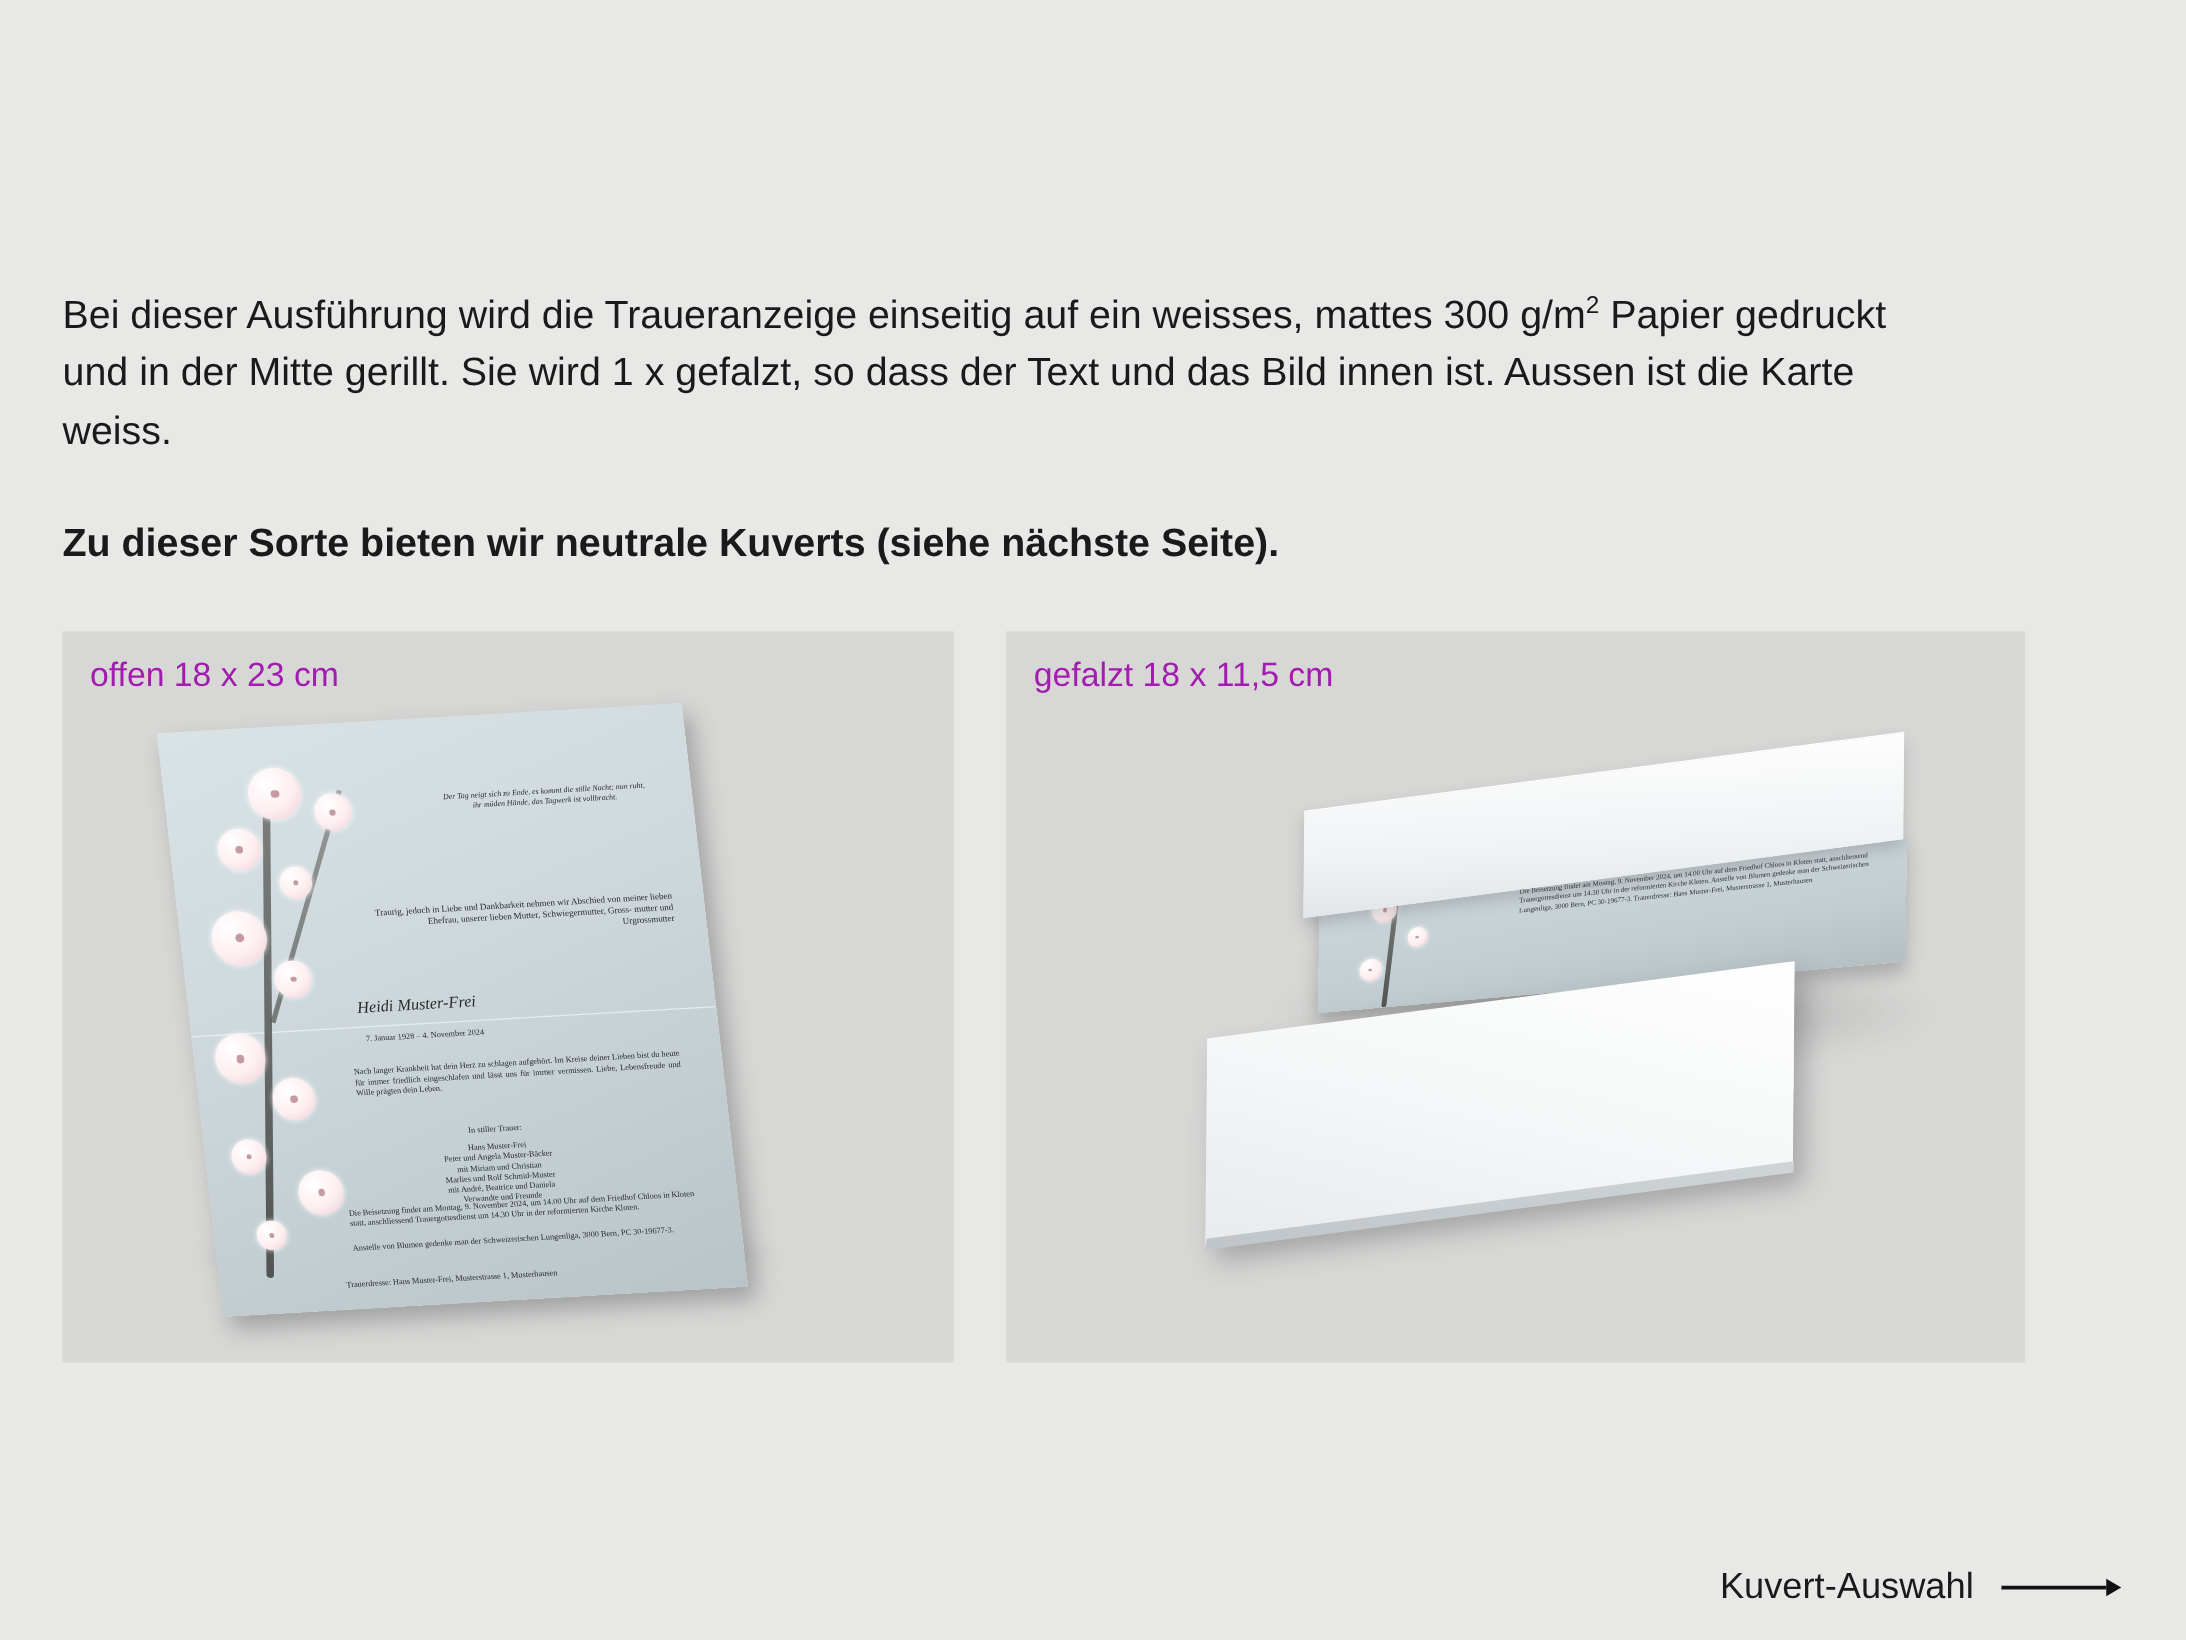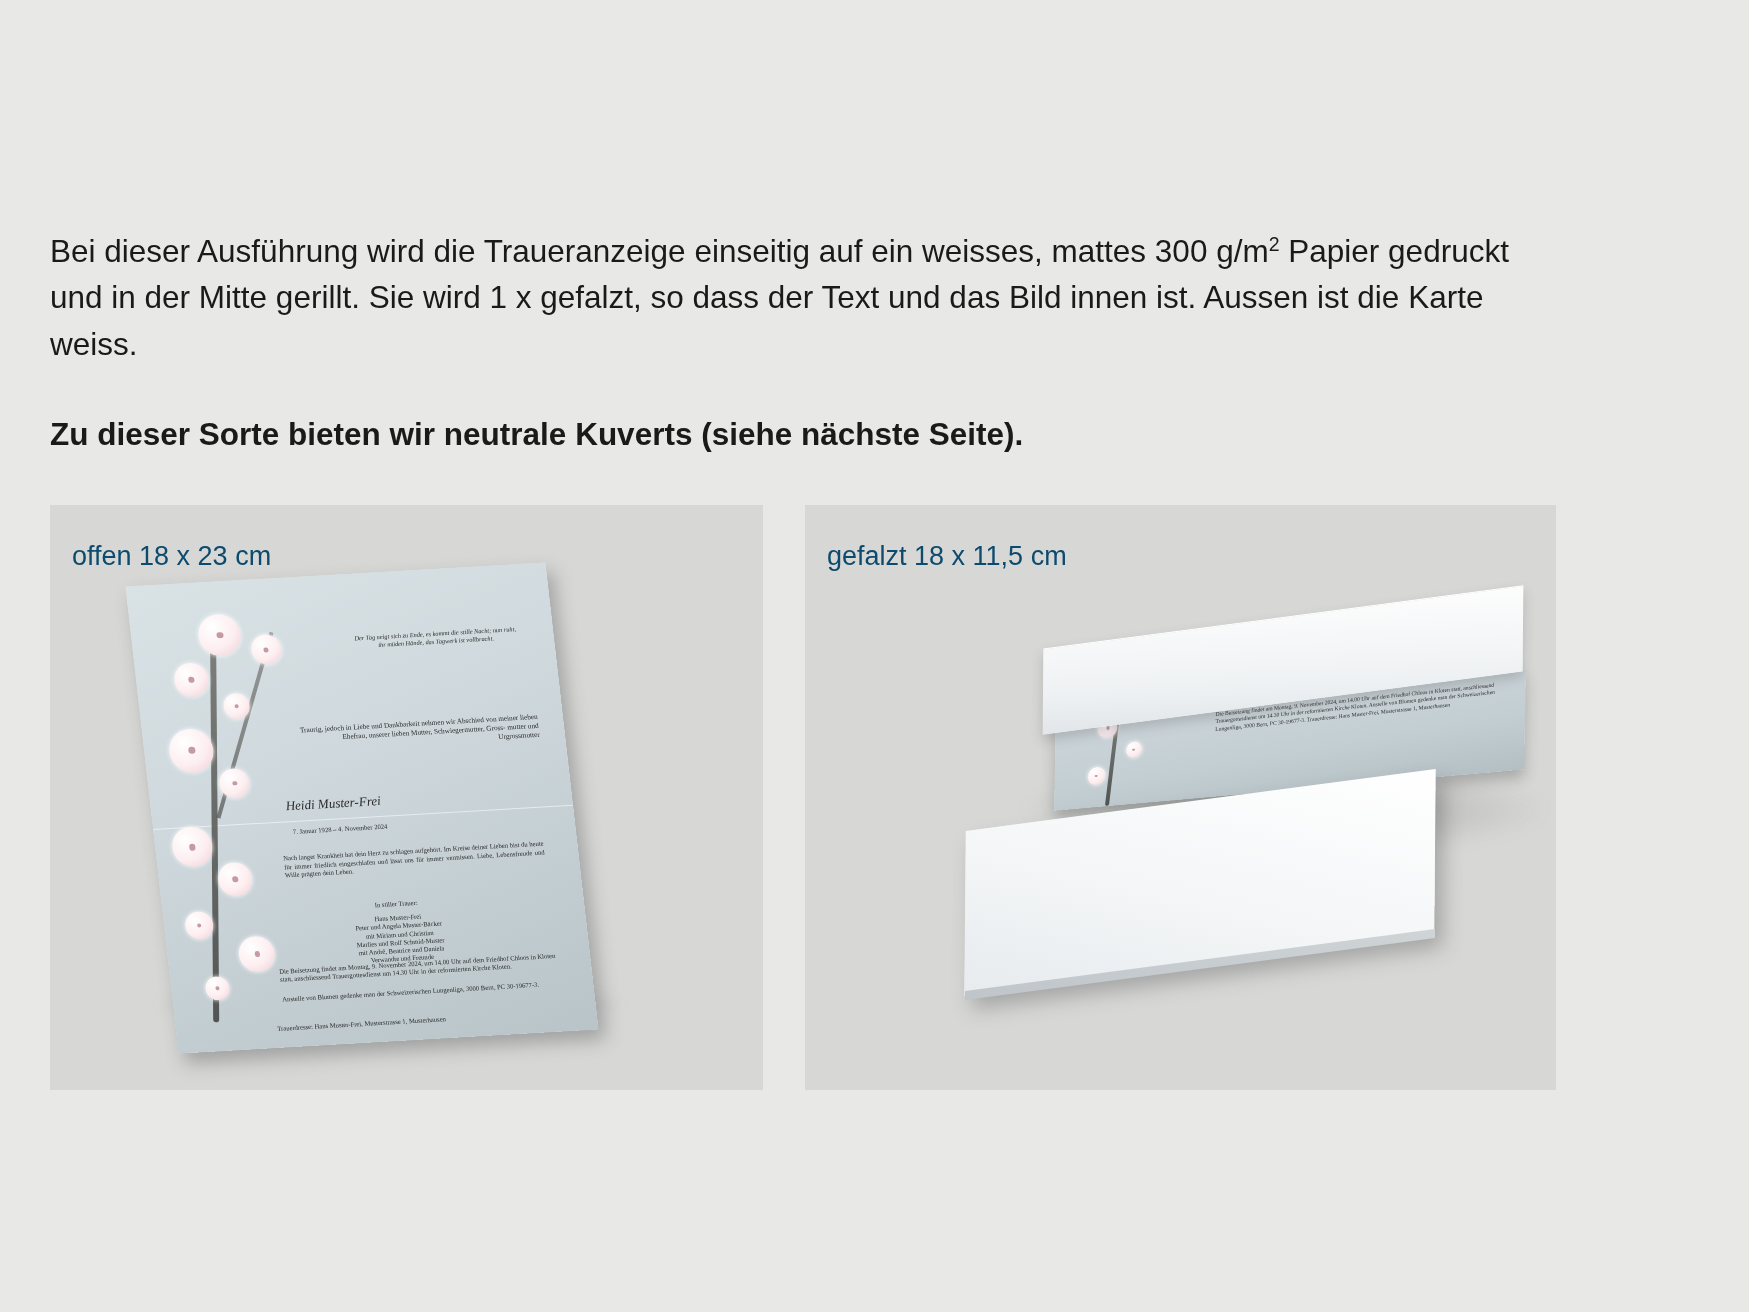--- a/index.html
+++ b/index.html
@@ -56,30 +56,29 @@
     margin-top: 44px;
   }
 
   
   .panel {
     position: absolute;
     background: #d7d8d5;
     overflow: hidden;
   }
   .panel-left  { left: 50px;  top: 505px; width: 713px; height: 585px; }
-  .panel-right { left: 805px; top: 505px; width: 751px; height: 585px; }
+  .panel-right { left: 805px; top: 505px; width: 815px; height: 585px; }
 
   .panel-label {
     position: absolute;
     left: 22px;
     top: 20px;
     font-size: 27px;
-    color: #0c4a6e;
+    color: #a21caf;
     z-index: 6;
-    margin-top: 16px;
   }
 
   
   .open-card-wrap {
     position: absolute;
     left: 60px;
     top: 50px;
     width: 600px;
     height: 520px;
   }
@@ -351,14 +350,23 @@
         <div class="fold-text">Die Beisetzung findet am Montag, 9. November 2024, um 14.00 Uhr auf dem Friedhof Chloos in Kloten statt, anschliessend Trauergottesdienst um 14.30 Uhr in der reformierten Kirche Kloten. Anstelle von Blumen gedenke man der Schweizerischen Lungenliga, 3000 Bern, PC 30-19677-3. Trauerdresse: Hans Muster-Frei, Musterstrasse 1, Musterhausen</div>
       </div>
 
       <div class="fold-top"></div>
 
       <div class="closed-card"></div>
       <div class="closed-card-edge"></div>
     </div>
   </div>
 
+  <div class="footer">
+    <span class="footer-label">Kuvert-Auswahl</span>
+    <span>
+      <svg class="arrow" width="96" height="18" viewBox="0 0 96 18" aria-hidden="true">
+        <line x1="0" y1="9" x2="84" y2="9" stroke="#111" stroke-width="3"></line>
+        <polygon points="84,2 96,9 84,16" fill="#111"></polygon>
+      </svg>
+    </span>
+  </div>
 
 </div>
 
 </body></html>

